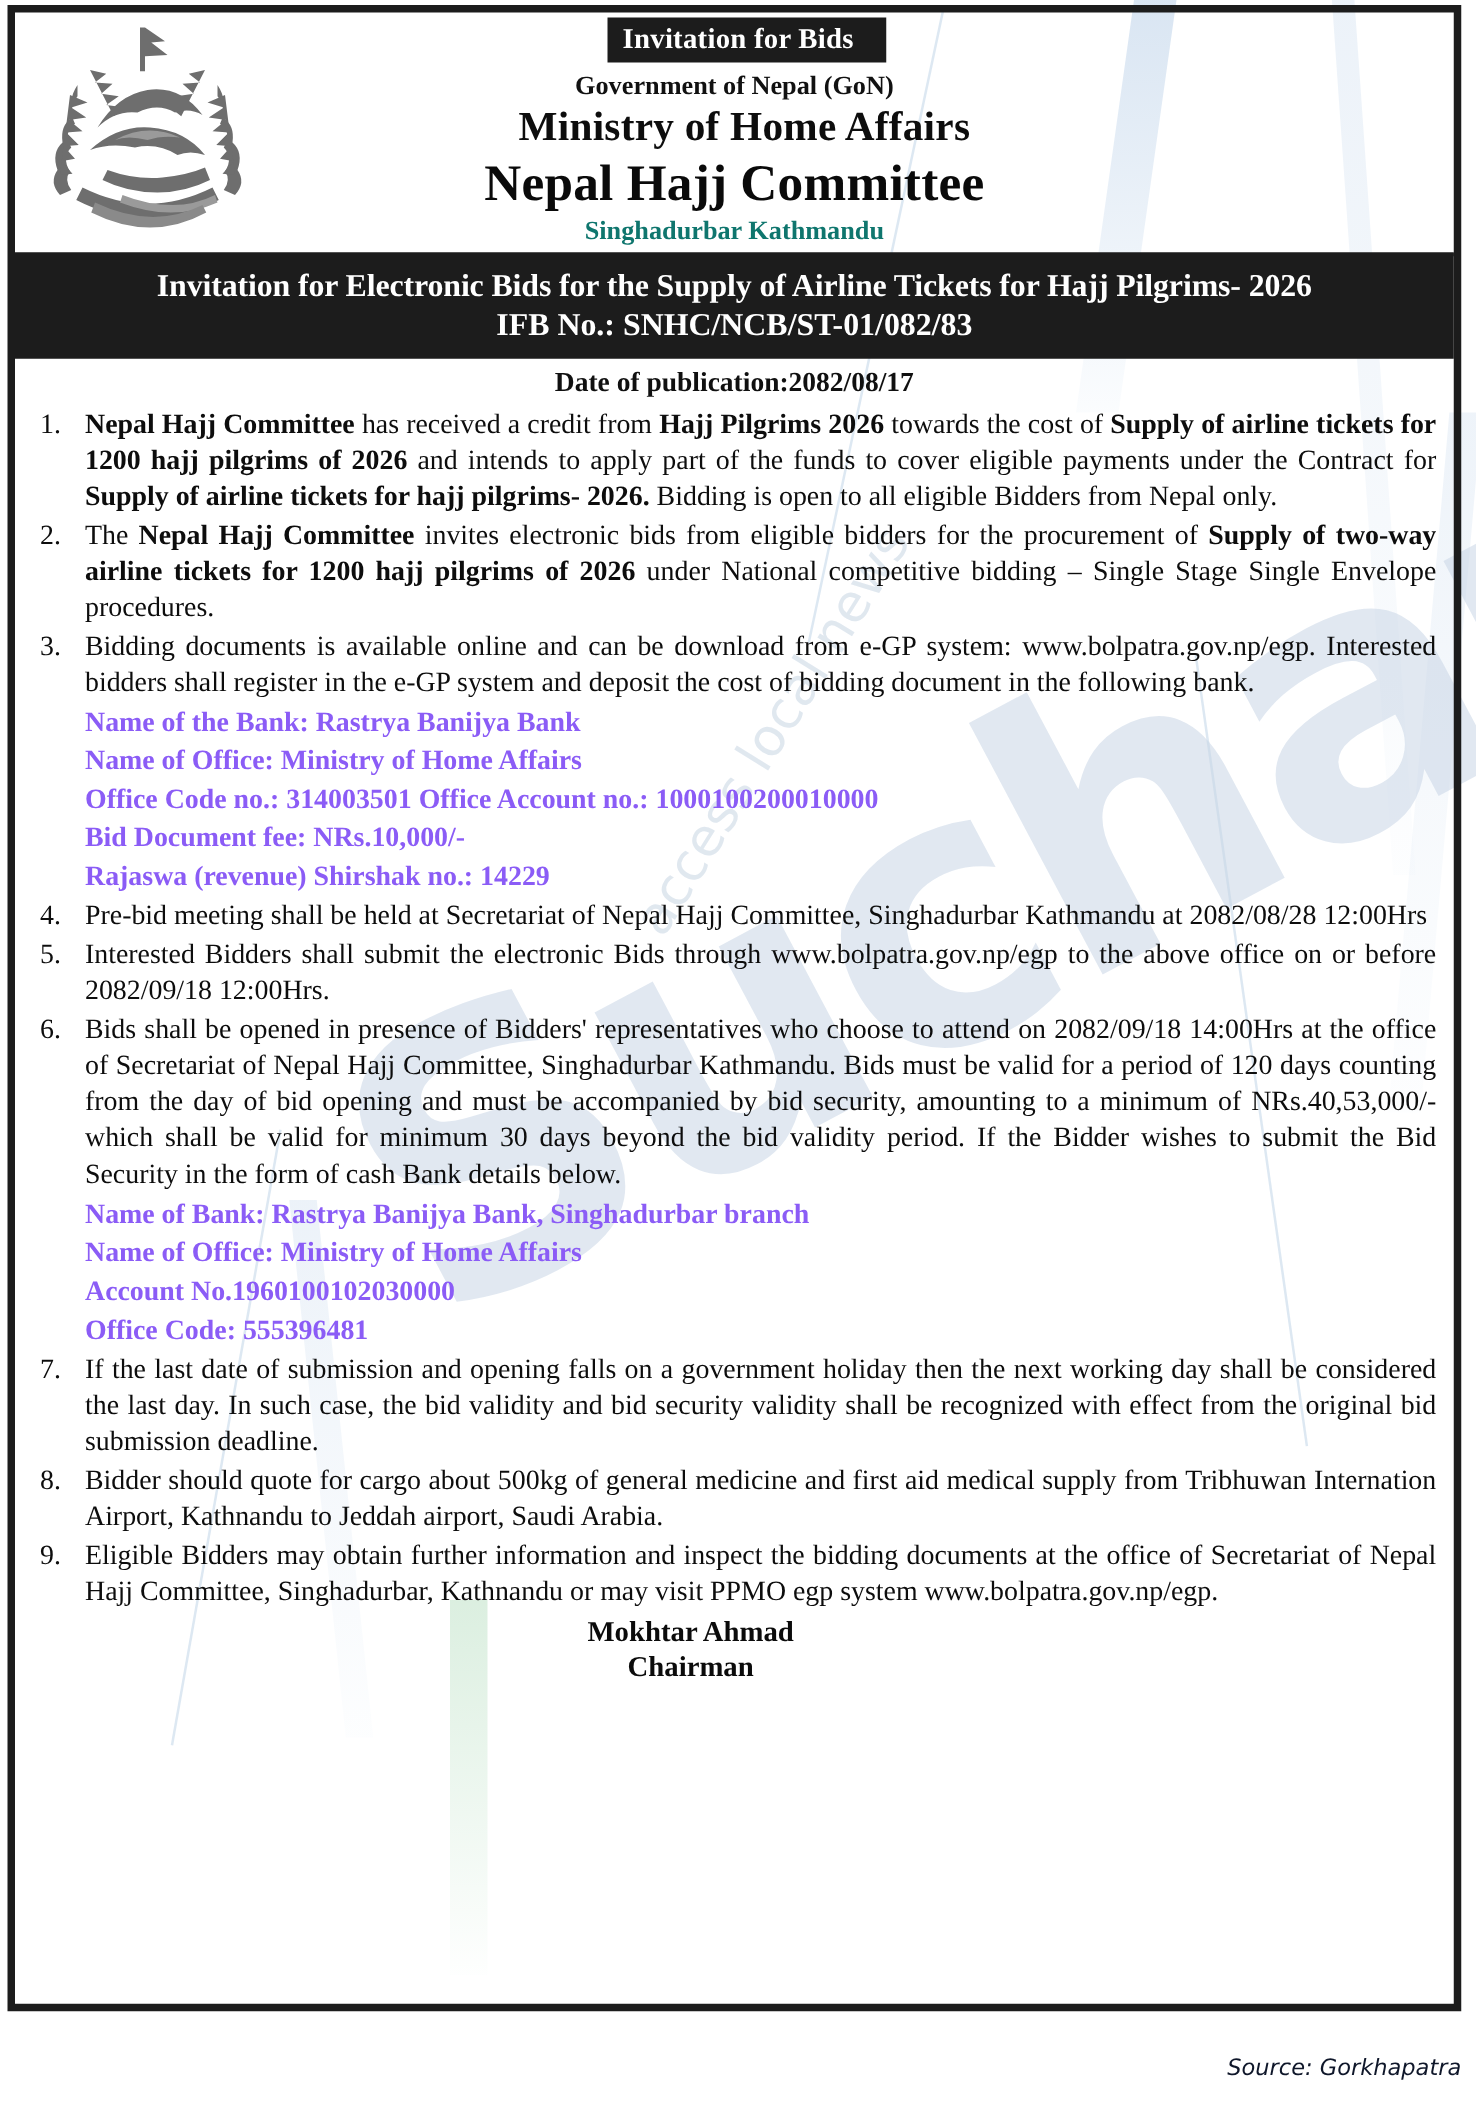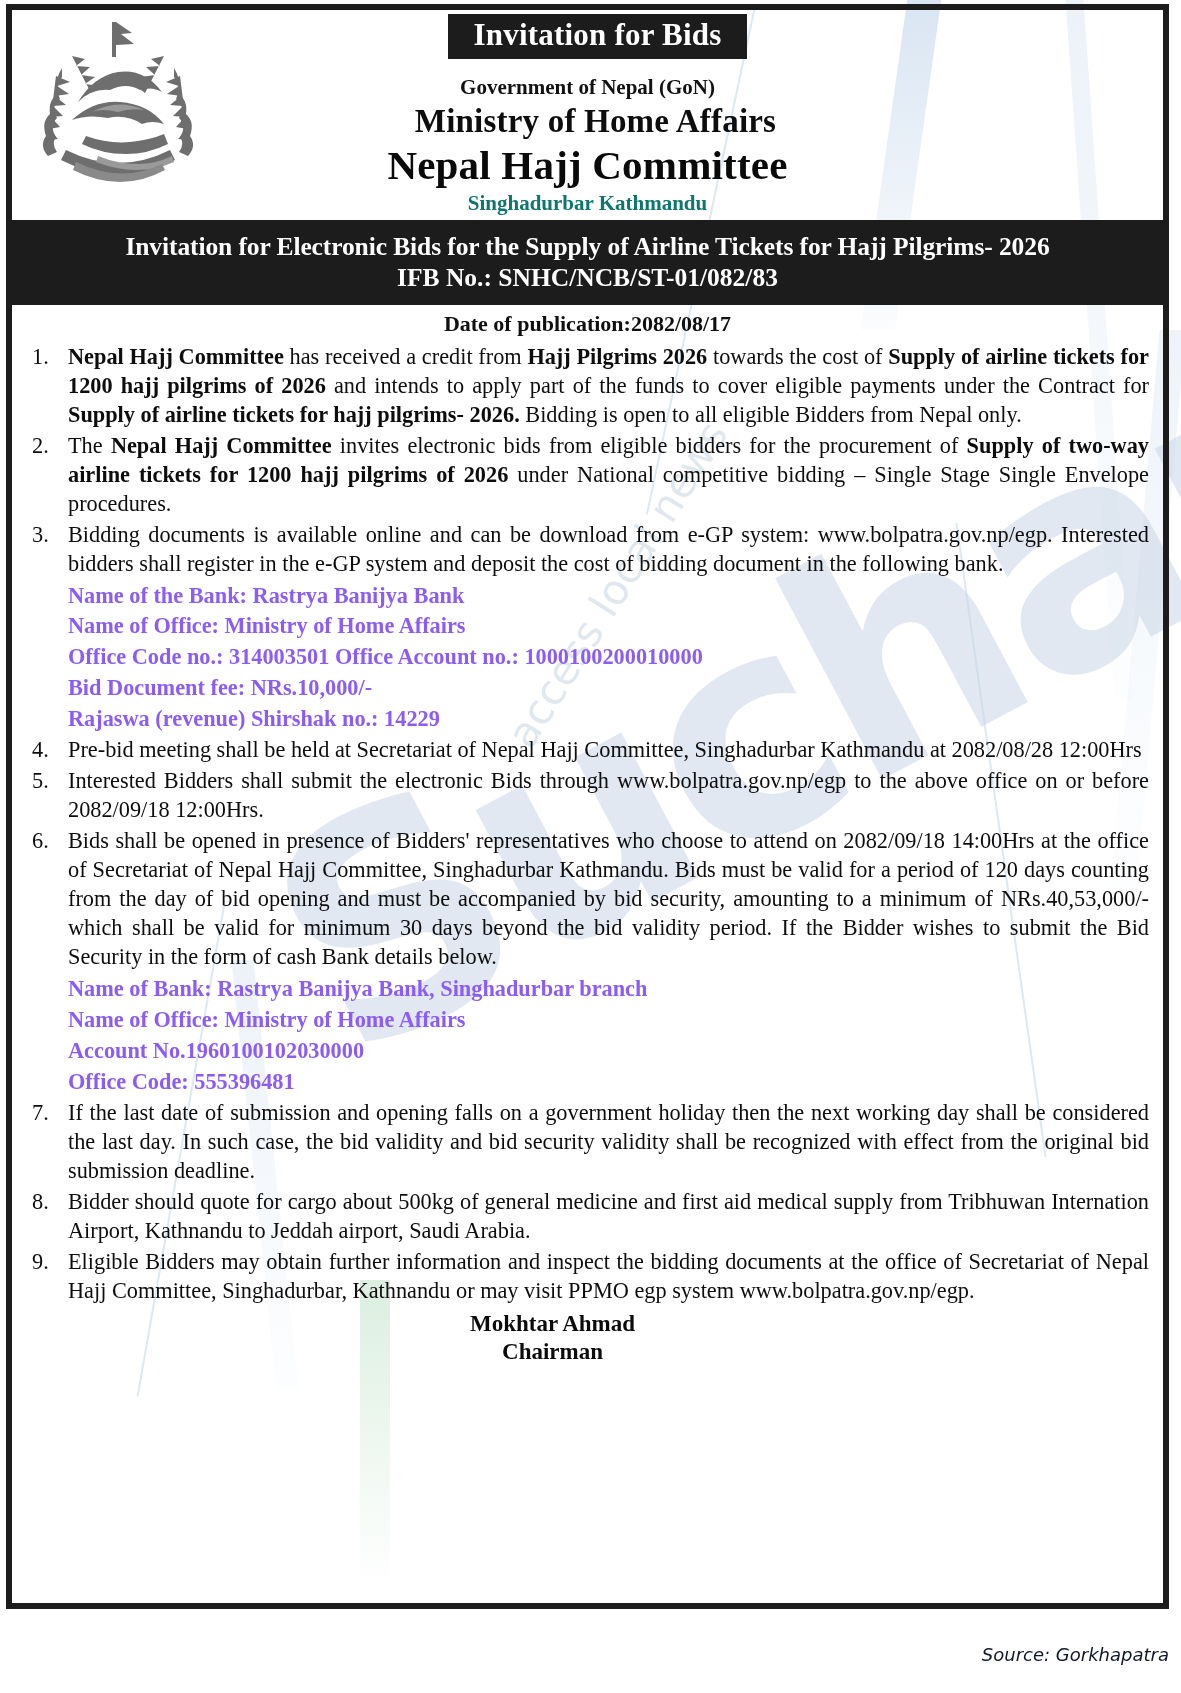--- a/index.html
+++ b/index.html
@@ -96,30 +96,30 @@
   }
   .masthead-text {
     text-align: center;
     padding-top: 4px;
   }
   .ifb-chip {
     display: inline-block;
     background: #1c1c1c;
     color: #ffffff;
     font-weight: 700;
-    font-size: 31px;
+    font-size: 23px;
     line-height: 1.06;
-    padding: 5px 26px 7px 26px;
+    padding: 5px 26px 7px 12px;
     letter-spacing: .2px;
     margin-left: 20px;
   }
   .gon-line {
     font-weight: 700;
     font-size: 21px;
-    margin-top: 16px;
+    margin-top: 6px;
     color: #111;
   }
   .ministry-line {
     font-weight: 700;
     font-size: 33px;
     margin-top: 3px;
     color: #0d0d0d;
     letter-spacing: .2px;
     padding-left: 16px;
   }
@@ -137,21 +137,20 @@
     color: #0f766e;
   }
 
   
   .banner {
     background: #1c1c1c;
     color: #ffffff;
     text-align: center;
     padding: 9px 14px 11px 14px;
     border-top: 3px solid #1c1c1c;
-    margin-top: 18px;
   }
   .banner-l1 {
     font-weight: 700;
     font-size: 25.5px;
     line-height: 1.18;
     letter-spacing: -.1px;
   }
   .banner-l2 {
     font-weight: 700;
     font-size: 25.5px;

